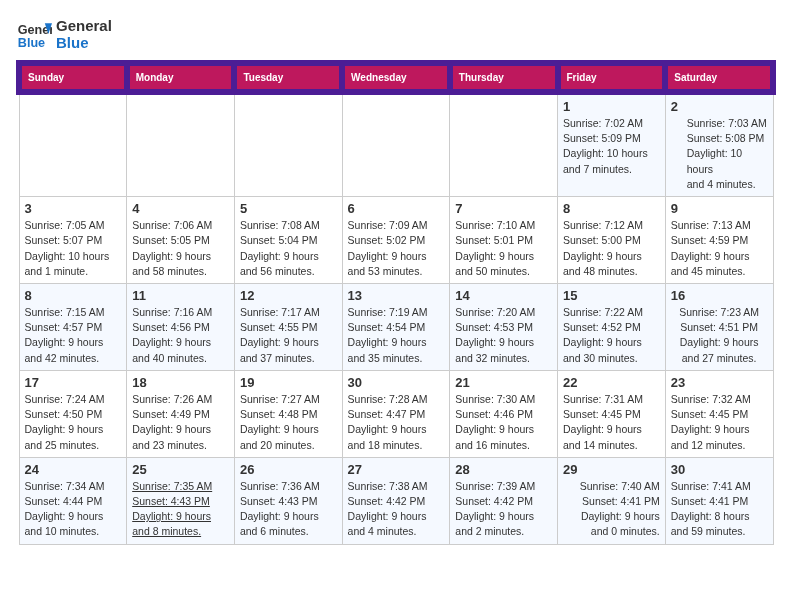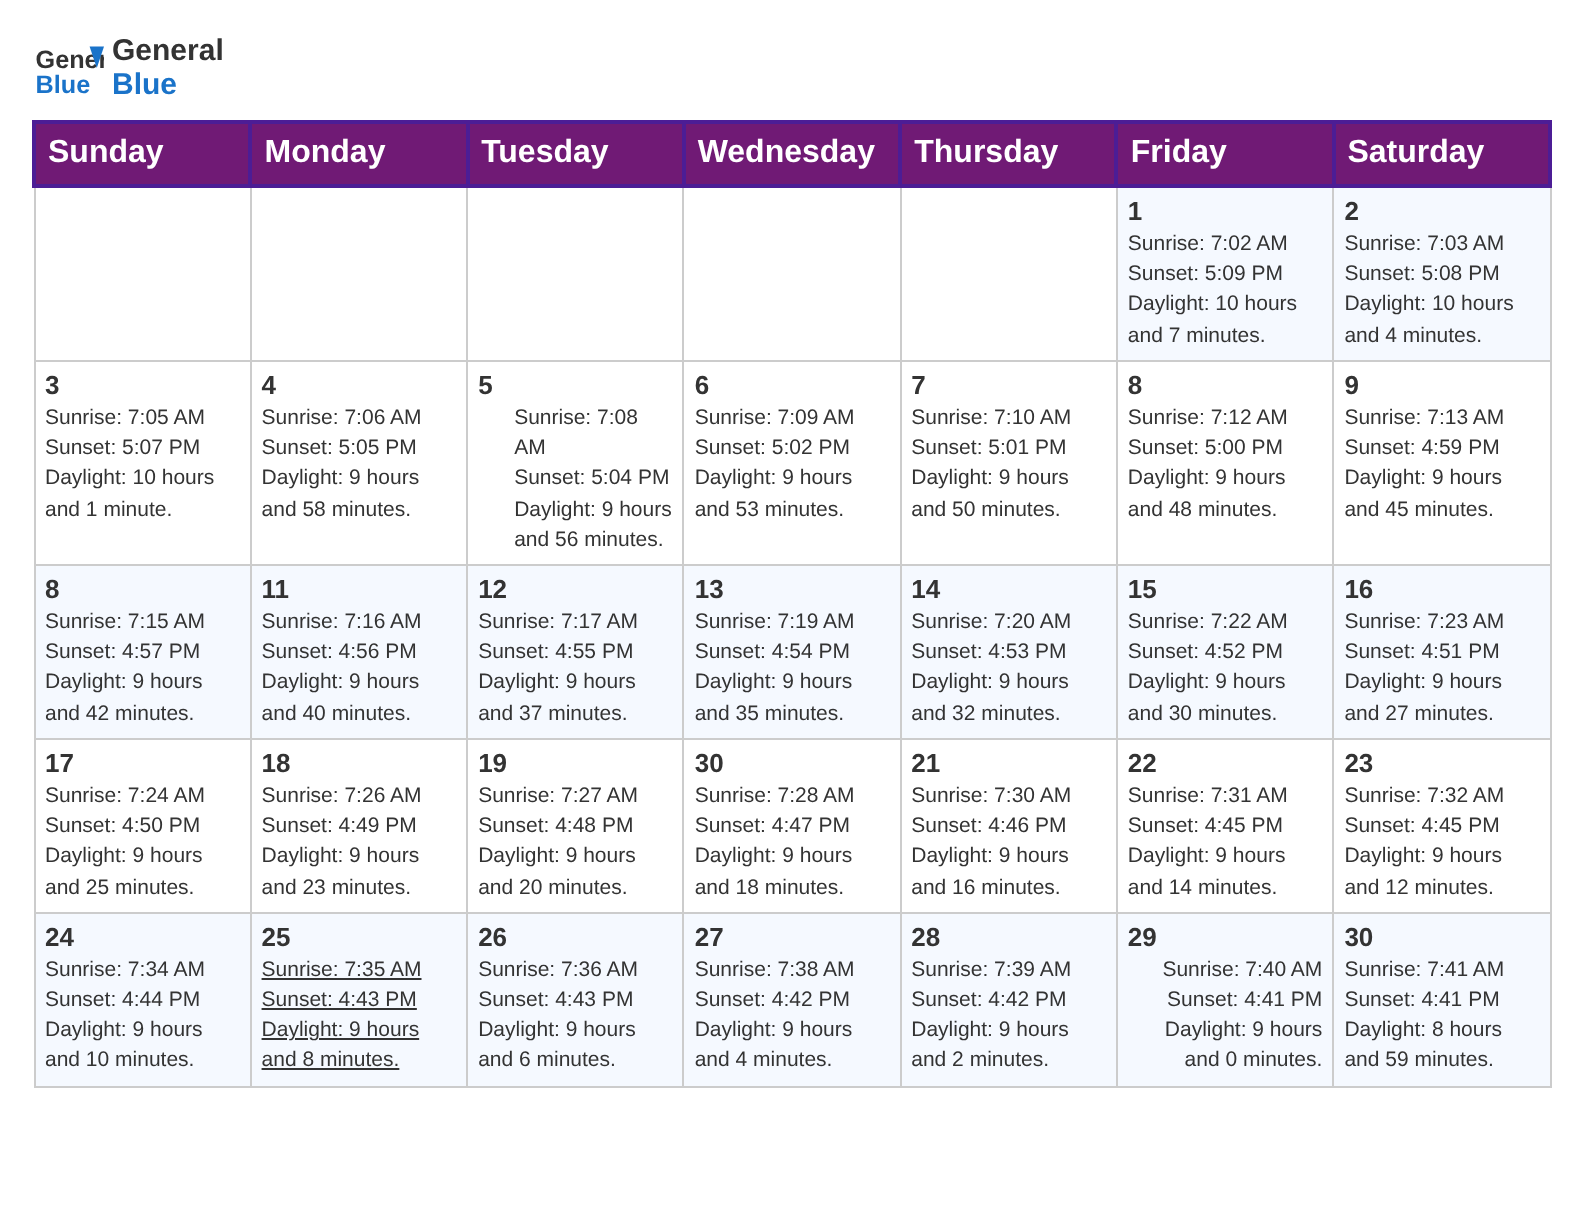--- a/index.html
+++ b/index.html
@@ -36,26 +36,26 @@
     .location-title {
       font-size: 16px;
       color: #555;
     }
     table {
       width: 100%;
       border-collapse: collapse;
       table-layout: fixed;
     }
     thead tr th {
-      background-color: #701a75;
+      background-color: #be185d;
       color: #fff;
       text-align: left;
       padding: 6px 6px;
-      font-size: 16px;
-      border: 2px solid #4c1d95;
+      font-size: 10px;
+      border: 6px solid #4c1d95;
     }
     tbody tr td {
       vertical-align: top;
       padding: 4px 5px;
       border: 1px solid #ccc;
       font-size: 10.5px;
       color: #333;
       height: 80px;
       background: #fff;
     }
@@ -115,21 +115,21 @@
         <td class="empty"></td>
         <td>
           <div class="day-num">1</div>
           <div class="day-detail" style="white-space: pre-line;">Sunrise: 7:02 AM
 Sunset: 5:09 PM
 Daylight: 10 hours
 and 7 minutes.</div>
         </td>
         <td>
           <div class="day-num">2</div>
-          <div class="day-detail" style="white-space: pre-line;">Sunrise: 7:03 AM
+          <div class="day-detail" style="white-space: pre-line; margin-left: 16px;">Sunrise: 7:03 AM
 Sunset: 5:08 PM
 Daylight: 10 hours
 and 4 minutes.</div>
         </td>
       </tr>
       <tr>
         <td>
           <div class="day-num">3</div>
           <div class="day-detail" style="white-space: pre-line;">Sunrise: 7:05 AM
 Sunset: 5:07 PM
@@ -138,21 +138,21 @@
         </td>
         <td>
           <div class="day-num">4</div>
           <div class="day-detail" style="white-space: pre-line;">Sunrise: 7:06 AM
 Sunset: 5:05 PM
 Daylight: 9 hours
 and 58 minutes.</div>
         </td>
         <td>
           <div class="day-num">5</div>
-          <div class="day-detail" style="white-space: pre-line; margin-left: 18px;">Sunrise: 7:08 AM
+          <div class="day-detail" style="white-space: pre-line;">Sunrise: 7:08 AM
 Sunset: 5:04 PM
 Daylight: 9 hours
 and 56 minutes.</div>
         </td>
         <td>
           <div class="day-num">6</div>
           <div class="day-detail" style="white-space: pre-line;">Sunrise: 7:09 AM
 Sunset: 5:02 PM
 Daylight: 9 hours
 and 53 minutes.</div>
@@ -217,21 +217,21 @@
         </td>
         <td>
           <div class="day-num">15</div>
           <div class="day-detail" style="white-space: pre-line;">Sunrise: 7:22 AM
 Sunset: 4:52 PM
 Daylight: 9 hours
 and 30 minutes.</div>
         </td>
         <td>
           <div class="day-num">16</div>
-          <div class="day-detail" style="white-space: pre-line;">Sunrise: 7:23 AM
+          <div class="day-detail" style="white-space: pre-line; text-align: center;">Sunrise: 7:23 AM
 Sunset: 4:51 PM
 Daylight: 9 hours
 and 27 minutes.</div>
         </td>
       </tr>
       <tr>
         <td>
           <div class="day-num">17</div>
           <div class="day-detail" style="white-space: pre-line;">Sunrise: 7:24 AM
 Sunset: 4:50 PM

